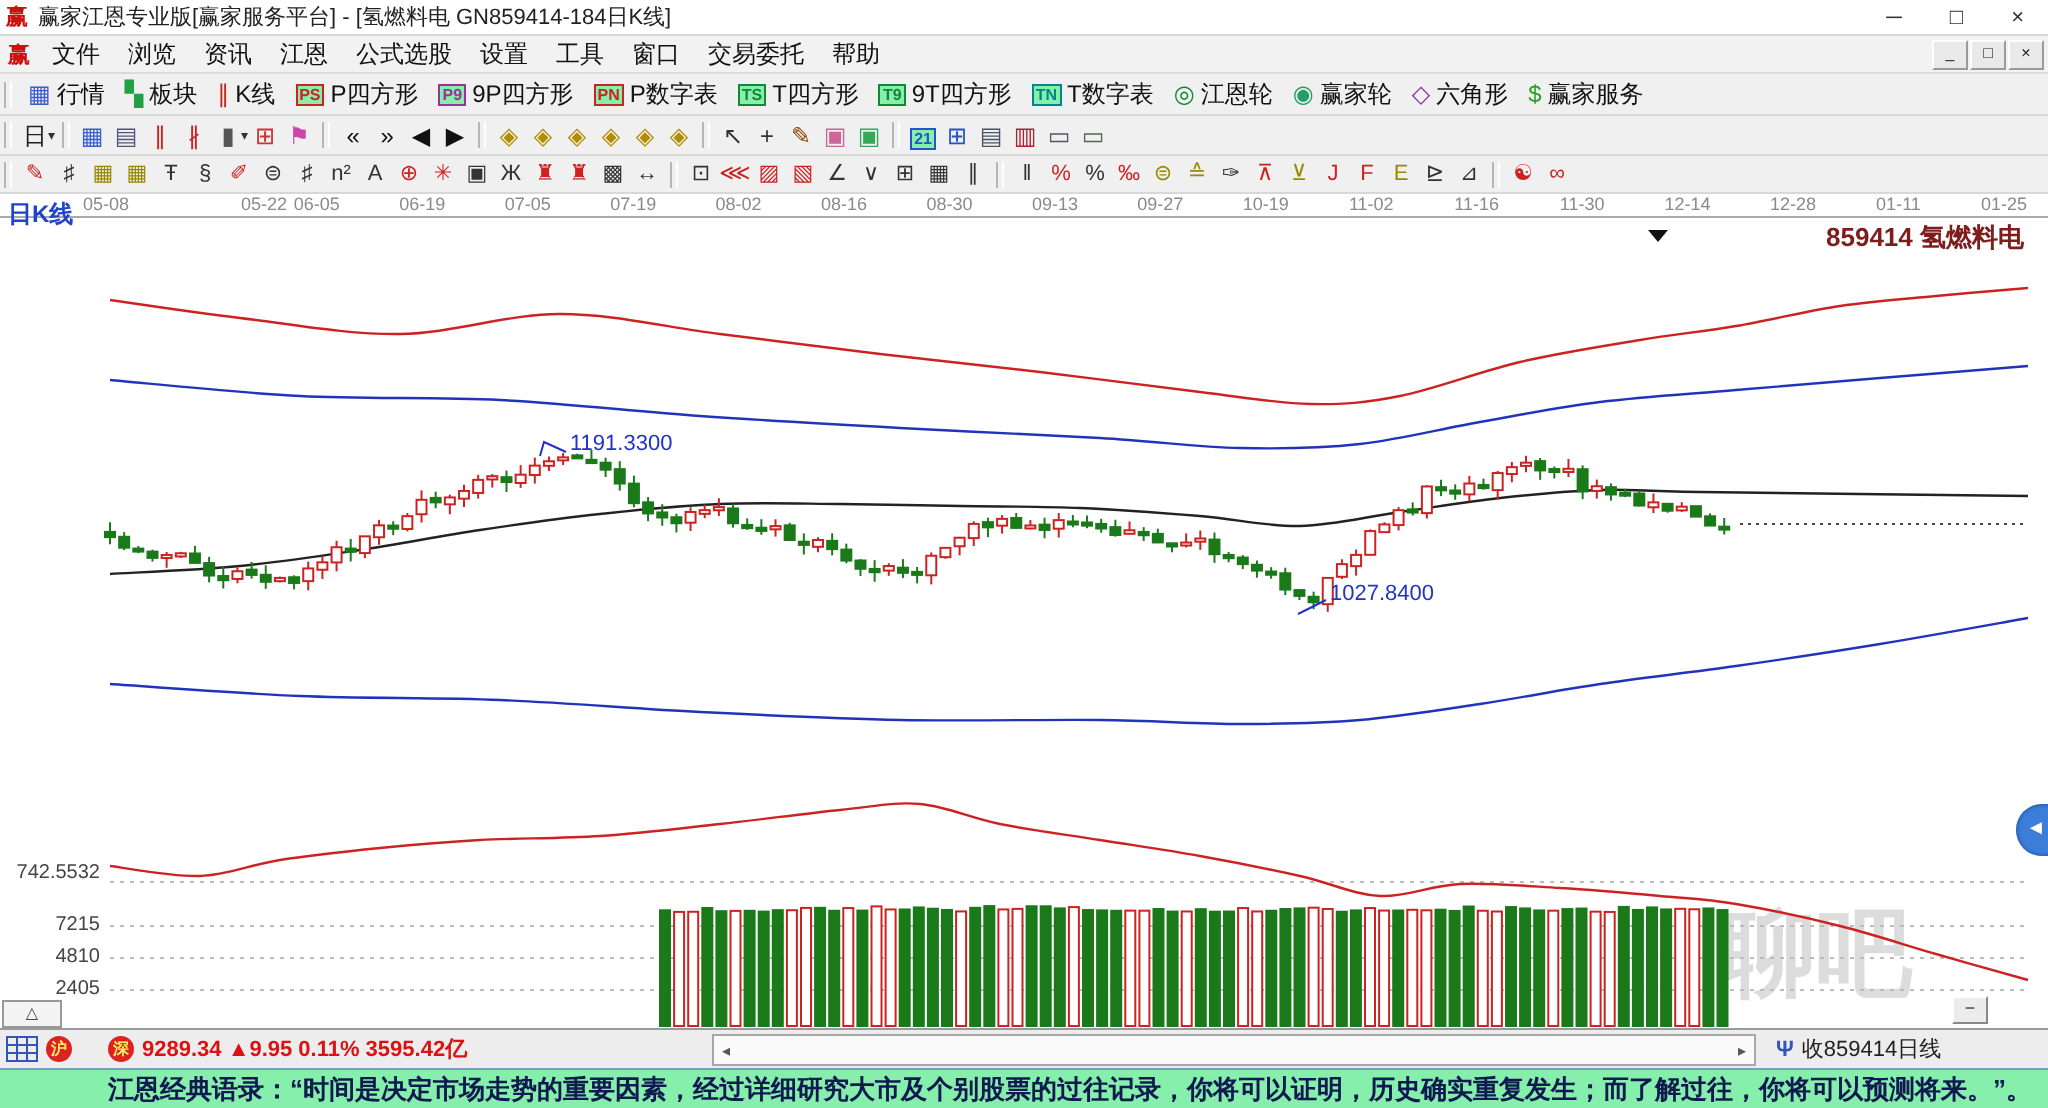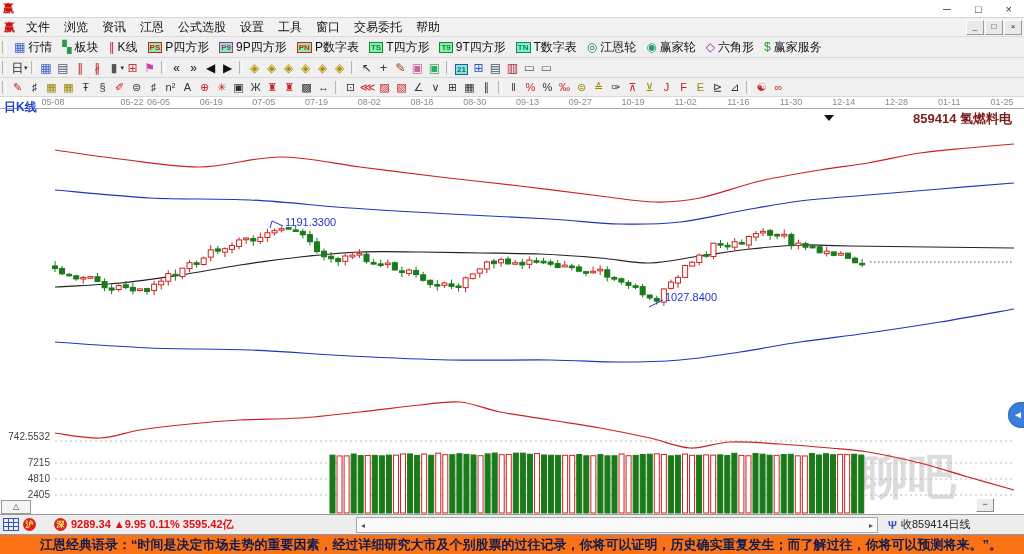--- a/index.html
+++ b/index.html
@@ -67,31 +67,32 @@
   .mkt-circle{width:13px;height:13px;border-radius:50%;background:#dd2222;color:#ffee66;
       font-size:8px;line-height:13px;text-align:center;font-weight:bold;}
   .mkt-text{color:#dd1111;font-weight:bold;white-space:nowrap;}
   .sb-gap{width:10px;}
   #sb-scroll{position:absolute;left:356px;top:2px;width:520px;height:14px;background:#fafafa;
       border:1px solid #a8a8a8;display:flex;justify-content:space-between;align-items:center;}
   #sb-scroll span{font-size:8px;color:#555;padding:0 4px;}
   #sb-right{position:absolute;left:888px;top:2px;display:flex;align-items:center;gap:4px;color:#222;}
   #antenna-icon{color:#3355bb;font-weight:bold;font-size:11px;}
   
-  #quotebar{position:absolute;left:0;top:534px;width:1024px;height:20px;background:#f97316;
+  #quotebar{position:absolute;left:0;top:534px;width:1024px;height:20px;background:#86efac;
       border-top:1px solid #7f9cc0;font-size:13px;font-weight:bold;color:#101a50;
-      line-height:19px;padding-left:40px;box-sizing:border-box;white-space:nowrap;overflow:hidden;}
+      line-height:19px;padding-left:54px;box-sizing:border-box;white-space:nowrap;overflow:hidden;}
 </style>
 </head>
 <body>
 
 <div id="app">
 
   <div id="titlebar">
     <span class="logo">赢</span>
+    <span>赢家江恩专业版[赢家服务平台] - [氢燃料电  GN859414-184日K线]</span>
     <span class="controls" id="win-controls">
         <span>─</span>
         <span>□</span>
         <span>×</span>
       </span>
   </div>
 
   <div id="menubar">
     <span class="logo">赢</span>
     <span id="menu-items" style="display:flex">

